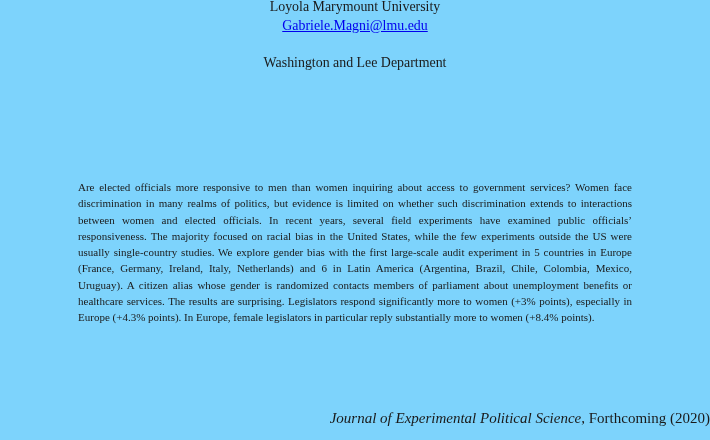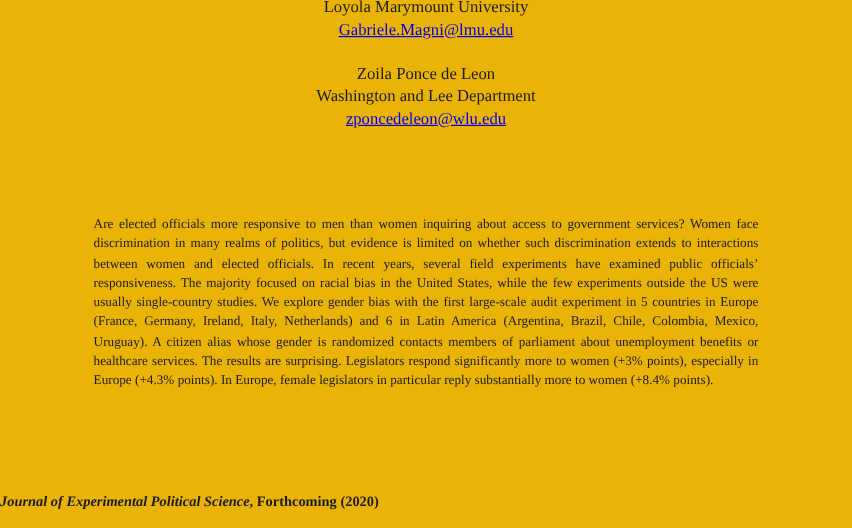--- a/index.html
+++ b/index.html
@@ -4,21 +4,21 @@
 <style>
   html, body {
     margin: 0;
     padding: 0;
     background: #ffffff;
   }
   .page {
     position: relative;
     width: 710px;
     height: 440px;
-    background: #eab308;
+    background: #7dd3fc;
     overflow: hidden;
     font-family: "Liberation Serif", "DejaVu Serif", serif;
     color: #1a1a1a;
   }
   .author-block {
     position: absolute;
     top: -2px;
     left: 0;
     right: 0;
     text-align: center;
@@ -41,45 +41,41 @@
     width: 554px;
     font-size: 11px;
     line-height: 16.3px;
     text-align: justify;
   }
   .journal-line {
     position: absolute;
     top: 409px;
     left: 0;
     right: 0;
-    text-align: left;
-    font-size: 12px;
-    font-weight: bold;
+    text-align: right;
+    font-size: 15px;
+    font-weight: normal;
     line-height: 18px;
   }
   .journal-line .journal-name {
     font-style: italic;
   }
 </style>
 </head>
 <body>
 
 <div class="page">
 
   <div class="author-block">
     <div>Loyola Marymount University</div>
     <div>
       <a class="email-link">Gabriele.Magni@lmu.edu</a>
     </div>
     <div class="spacer"></div>
-    <div>Zoila Ponce de Leon</div>
     <div>Washington and Lee Department</div>
-    <div>
-      <a class="email-link">zponcedeleon@wlu.edu</a>
-    </div>
   </div>
 
   <div class="abstract">Are elected officials more responsive to men than women inquiring about access to government services? Women face discrimination in many realms of politics, but evidence is limited on whether such discrimination extends to interactions between women and elected officials. In recent years, several field experiments have examined public officials’ responsiveness. The majority focused on racial bias in the United States, while the few experiments outside the US were usually single-country studies. We explore gender bias with the first large-scale audit experiment in 5 countries in Europe (France, Germany, Ireland, Italy, Netherlands) and 6 in Latin America (Argentina, Brazil, Chile, Colombia, Mexico, Uruguay). A citizen alias whose gender is randomized contacts members of parliament about unemployment benefits or healthcare services. The results are surprising. Legislators respond significantly more to women (+3% points), especially in Europe (+4.3% points). In Europe, female legislators in particular reply substantially more to women (+8.4% points).</div>
 
   <div class="journal-line">
     <span class="journal-name">Journal of Experimental Political Science</span><span>, Forthcoming (2020)</span>
   </div>
 
 </div>
 

